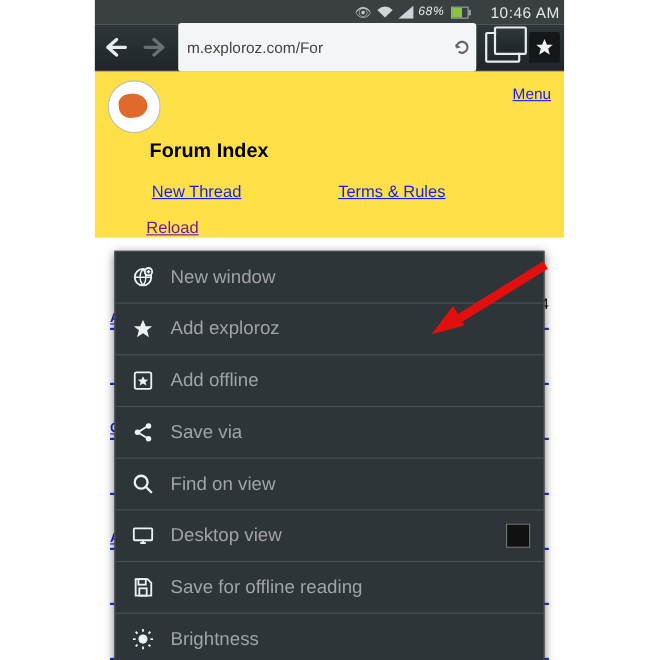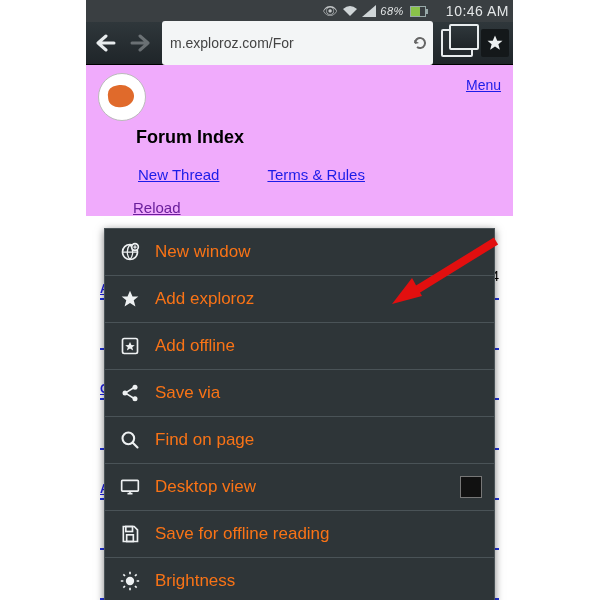--- a/index.html
+++ b/index.html
@@ -80,39 +80,39 @@
     position:relative; margin:0 2px;
   }
   .tabs-btn::before{content:""; position:absolute; left:6px; top:-7px; width:26px; height:22px; border:2px solid #e8ecee; border-radius:2px; background:linear-gradient(#2f373b,#1f2529);}
   .star-btn {
     width:28px; height:28px; background:#14181a; border-radius:2px;
     display:flex; align-items:center; justify-content:center; color:#eef1f2;
   }
 
   
   .page {
-    background:#f0abfc;
+    background:#fde047;
     padding: 8px 12px 0 12px;
     font-size: 14px;
     color:#000;
   }
   .top-row { display:flex; justify-content:space-between; align-items:flex-start; }
   .logo-wrap { display:flex; align-items:center; gap:6px; }
   .logo {
     width:46px; height:46px; border:1px solid #bbb; border-radius:50%;
     position:relative; background:#fff;
   }
   .logo .aus{
     position:absolute; left:9px; top:11px; width:26px; height:22px;
     background:#e06a2b; border-radius:40% 55% 50% 45%;
     transform: rotate(-6deg);
   }
   .menu-link { color:#1c1ce8; text-decoration:underline; font-size:14px; margin-top:4px;}
   .forum-title { font-weight:bold; font-size:18px; margin: 6px 0 18px 38px; }
-  .mid-links { display:flex; gap:48px; margin-left:40px; margin-bottom:16px;}
+  .mid-links { display:flex; gap:88px; margin-left:40px; margin-bottom:16px;}
   .mid-links span, .reload-link { color:#1c1ce8; text-decoration:underline; font-size:15px;}
   .reload-link { color:#6a1e9c; margin-left:35px; display:inline-block; }
 
   .bg-stripes {
     position:absolute; left:0; right:0; top:250px;
     padding: 0 14px;
   }
   .bg-stripes .row { height:46px; border-bottom:2px solid #2232dd; display:flex; align-items:flex-end; color:#1c1ce8; font-size:12px; padding-bottom:2px;}
   .bg-stripes .row .lead{ font-weight:bold; text-decoration:underline; color:#1c1ce8;}
   .bg-stripes .side4{ position:absolute; right:14px; top:18px; color:#000; font-size:14px;}
@@ -124,21 +124,21 @@
     right: 18px;
     top: 228px;
     background:#2e3538;
     border:1px solid #4a5357;
     box-shadow: 0 2px 8px rgba(0,0,0,.5);
   }
   .menu-item {
     display:flex; align-items:center;
     height:46px;
     padding: 0 14px;
-    color:#f97316;
+    color:#a3a3a3;
     font-size:17px;
     border-bottom:1px solid #4a5357;
     gap:14px;
     position:relative;
   }
   .menu-item:last-child{ border-bottom:none; }
   .menu-item .icn { width:22px; height:22px; display:flex; align-items:center; justify-content:center;}
   .menu-item .icn svg { display:block; }
   .menu-item .chk {
     position:absolute; right:12px; top:12px;
@@ -280,21 +280,21 @@
       </span>
       <span>Save via</span>
     </div>
     <div class="menu-item">
       <span class="icn">
         <svg width="20" height="20" viewBox="0 0 24 24">
             <circle cx="10" cy="10" r="7" stroke="#eef1f2" stroke-width="2.5" fill="none"></circle>
             <path d="M15 15 L21 21" stroke="#eef1f2" stroke-width="2.5" stroke-linecap="round"></path>
           </svg>
       </span>
-      <span>Find on page</span>
+      <span>Find on view</span>
     </div>
     <div class="menu-item">
       <span class="icn">
         <svg width="20" height="20" viewBox="0 0 24 24">
             <rect x="2" y="4" width="20" height="13" rx="1" stroke="#eef1f2" stroke-width="2" fill="none"></rect>
             <path d="M9 20 h6 M12 17 v3" stroke="#eef1f2" stroke-width="2"></path>
           </svg>
       </span>
       <span>Desktop view</span>
       <span class="chk"></span>

